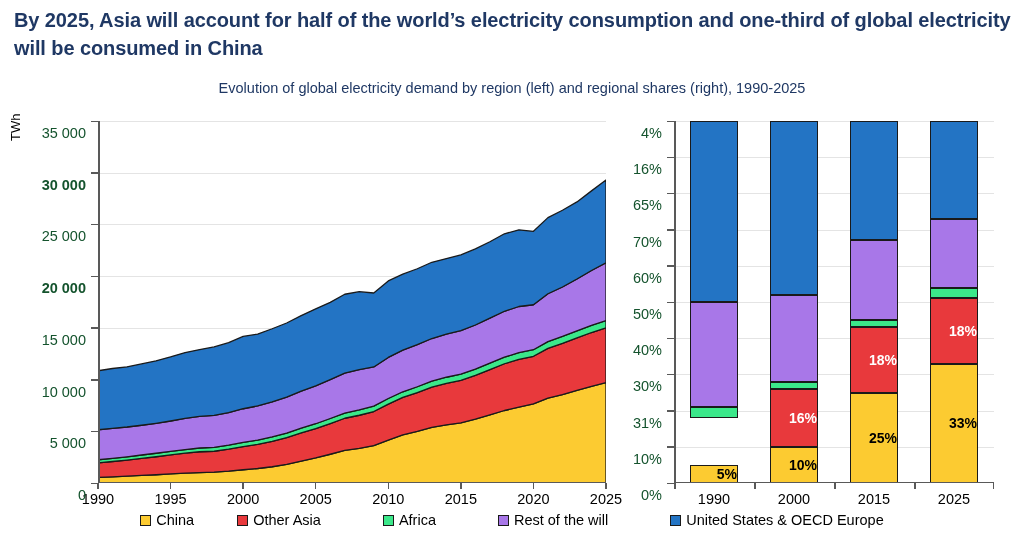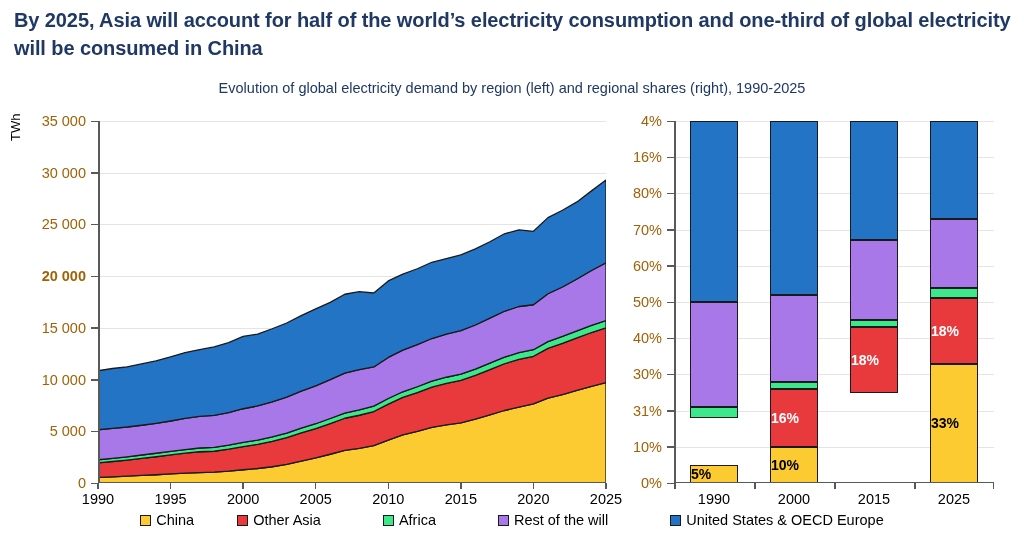--- a/index.html
+++ b/index.html
@@ -62,23 +62,24 @@
   .axis-line-y {
     position: absolute;
     left: 0; bottom: 0; width: 1.5px;
     height: 100%; background: #595959;
   }
   .ytick-label {
     position: absolute;
     right: 0;
     transform: translateY(-50%);
     font-size: 14.5px;
-    color: #a16207;
+    color: #14532d;
     white-space: nowrap;
     text-align: right;
+    margin-top: 12px;
   }
   .ytick-mark {
     position: absolute;
     width: 7px; height: 1.5px;
     background: #595959;
   }
   .xtick-label {
     position: absolute;
     transform: translateX(-50%);
     font-size: 14.5px;
@@ -103,21 +104,21 @@
   }
 
   
   .bar-col { position: absolute; bottom: 0; }
   .bar-seg {
     position: absolute;
     left: 0; width: 100%;
     border: 1.3px solid #1a1a1a;
     display: flex;
     align-items: center;
-    justify-content: flex-start;
+    justify-content: flex-end;
     font-size: 14px;
     font-weight: bold;
     overflow: hidden;
   }
   .seg-label { line-height: 1; }
 
   
   #legend {
     position: absolute;
     left: 0; top: 512px;
@@ -194,21 +195,21 @@
           <div class="ytick-label" style="top: 310.286px; right: 520px;">5 000</div>
           <div class="ytick-mark" style="top: 309.786px; left: -7px;"></div>
           <div class="ytick-label" style="top: 258.571px; right: 520px;">10 000</div>
           <div class="ytick-mark" style="top: 258.071px; left: -7px;"></div>
           <div class="ytick-label" style="top: 206.857px; right: 520px;">15 000</div>
           <div class="ytick-mark" style="top: 206.357px; left: -7px;"></div>
           <div class="ytick-label" style="top: 155.143px; right: 520px; font-weight: bold;">20 000</div>
           <div class="ytick-mark" style="top: 154.643px; left: -7px;"></div>
           <div class="ytick-label" style="top: 103.429px; right: 520px;">25 000</div>
           <div class="ytick-mark" style="top: 102.929px; left: -7px;"></div>
-          <div class="ytick-label" style="top: 51.7143px; right: 520px;">30 000</div>
+          <div class="ytick-label" style="top: 51.7143px; right: 520px; font-weight: bold;">30 000</div>
           <div class="ytick-mark" style="top: 51.2143px; left: -7px;"></div>
           <div class="ytick-label" style="top: 0px; right: 520px;">35 000</div>
           <div class="ytick-mark" style="top: -0.5px; left: -7px;"></div>
         </div>
     </div>
   </div>
 
   <div class="panel" id="right-panel">
     <div class="plot" id="right-plot">
       <div id="right-grid">
@@ -237,20 +238,23 @@
               <span class="seg-label">10%</span>
             </div>
             <div class="bar-seg" style="background: rgb(232, 57, 60); height: 57.92px; bottom: 36.2px; color: rgb(255, 255, 255);">
               <span class="seg-label">16%</span>
             </div>
             <div class="bar-seg" style="background: rgb(59, 232, 138); height: 7.24px; bottom: 94.12px; color: rgb(0, 0, 0);"></div>
             <div class="bar-seg" style="background: rgb(168, 119, 232); height: 86.88px; bottom: 101.36px; color: rgb(0, 0, 0);"></div>
             <div class="bar-seg" style="background: rgb(35, 116, 196); height: 173.76px; bottom: 188.24px; color: rgb(255, 255, 255);"></div>
           </div>
           <div class="bar-col" style="left: 176px; width: 48px; height: 362px;">
+            <div class="bar-seg" style="background: rgb(252, 203, 49); height: 90.5px; bottom: 0px; color: rgb(0, 0, 0);">
+              <span class="seg-label">25%</span>
+            </div>
             <div class="bar-seg" style="background: rgb(232, 57, 60); height: 65.16px; bottom: 90.5px; color: rgb(255, 255, 255);">
               <span class="seg-label">18%</span>
             </div>
             <div class="bar-seg" style="background: rgb(59, 232, 138); height: 7.24px; bottom: 155.66px; color: rgb(0, 0, 0);"></div>
             <div class="bar-seg" style="background: rgb(168, 119, 232); height: 79.64px; bottom: 162.9px; color: rgb(0, 0, 0);"></div>
             <div class="bar-seg" style="background: rgb(35, 116, 196); height: 119.46px; bottom: 242.54px; color: rgb(255, 255, 255);"></div>
           </div>
           <div class="bar-col" style="left: 256px; width: 48px; height: 362px;">
             <div class="bar-seg" style="background: rgb(252, 203, 49); height: 119.46px; bottom: 0px; color: rgb(0, 0, 0);">
               <span class="seg-label">33%</span>
@@ -286,21 +290,21 @@
           <div class="ytick-label" style="top: 253.4px; right: 332px;">30%</div>
           <div class="ytick-mark" style="top: 252.9px; left: -7px;"></div>
           <div class="ytick-label" style="top: 217.2px; right: 332px;">40%</div>
           <div class="ytick-mark" style="top: 216.7px; left: -7px;"></div>
           <div class="ytick-label" style="top: 181px; right: 332px;">50%</div>
           <div class="ytick-mark" style="top: 180.5px; left: -7px;"></div>
           <div class="ytick-label" style="top: 144.8px; right: 332px;">60%</div>
           <div class="ytick-mark" style="top: 144.3px; left: -7px;"></div>
           <div class="ytick-label" style="top: 108.6px; right: 332px;">70%</div>
           <div class="ytick-mark" style="top: 108.1px; left: -7px;"></div>
-          <div class="ytick-label" style="top: 72.4px; right: 332px;">80%</div>
+          <div class="ytick-label" style="top: 72.4px; right: 332px;">65%</div>
           <div class="ytick-mark" style="top: 71.9px; left: -7px;"></div>
           <div class="ytick-label" style="top: 36.2px; right: 332px;">16%</div>
           <div class="ytick-mark" style="top: 35.7px; left: -7px;"></div>
           <div class="ytick-label" style="top: 0px; right: 332px;">4%</div>
           <div class="ytick-mark" style="top: -0.5px; left: -7px;"></div>
         </div>
     </div>
   </div>
 
   <div id="legend">

